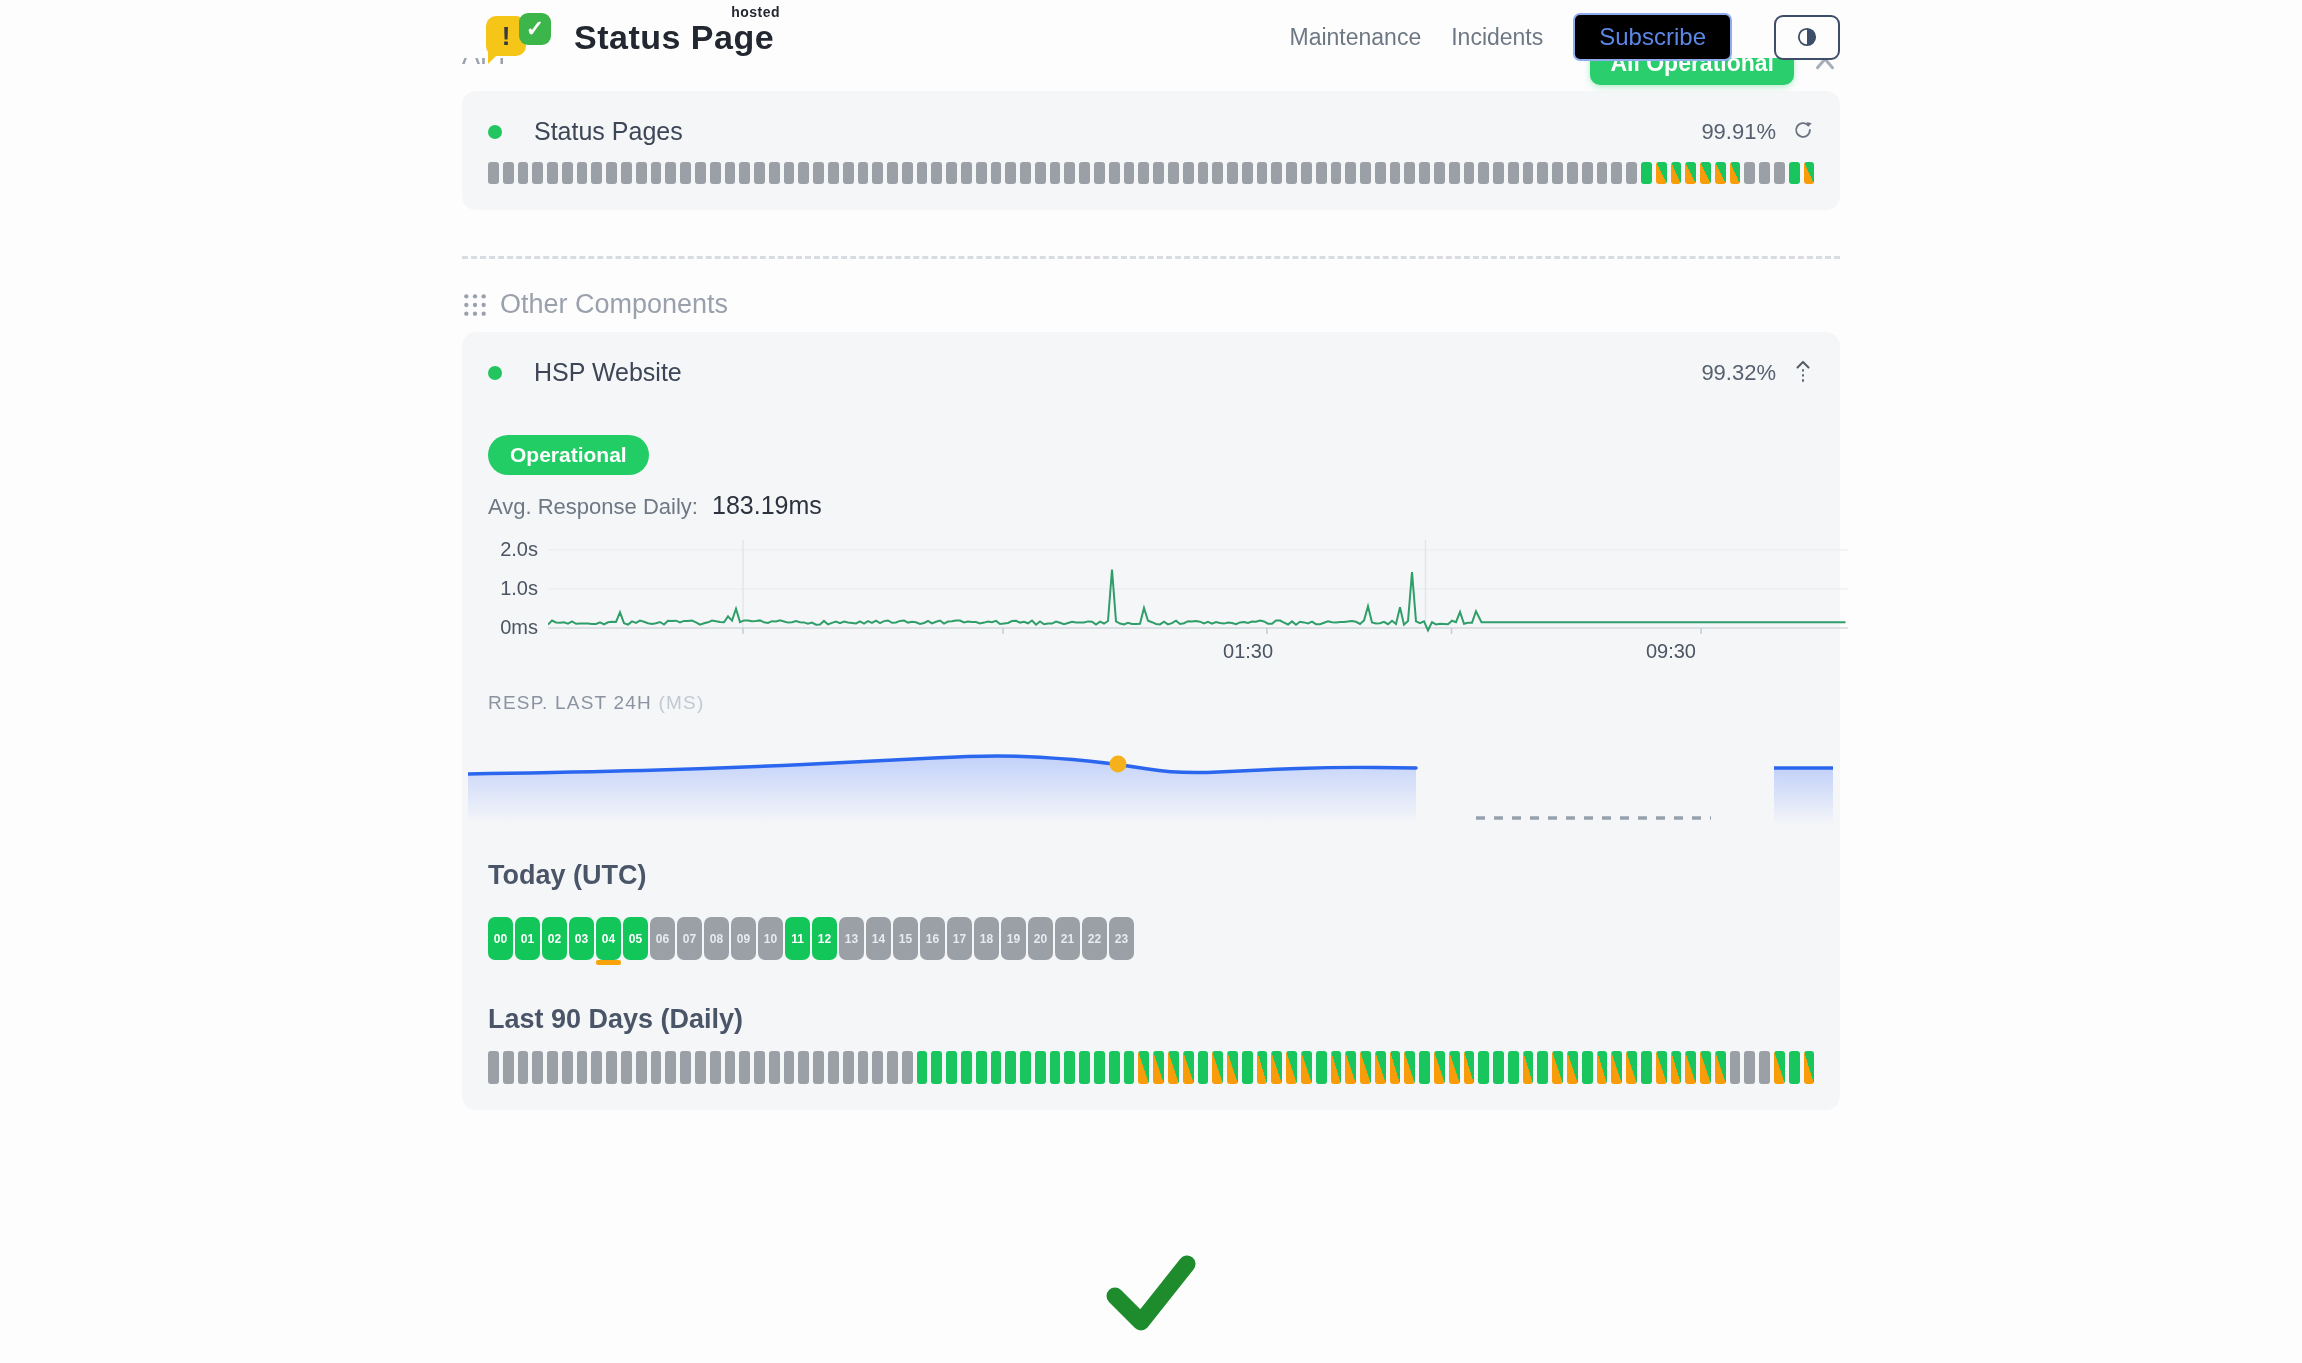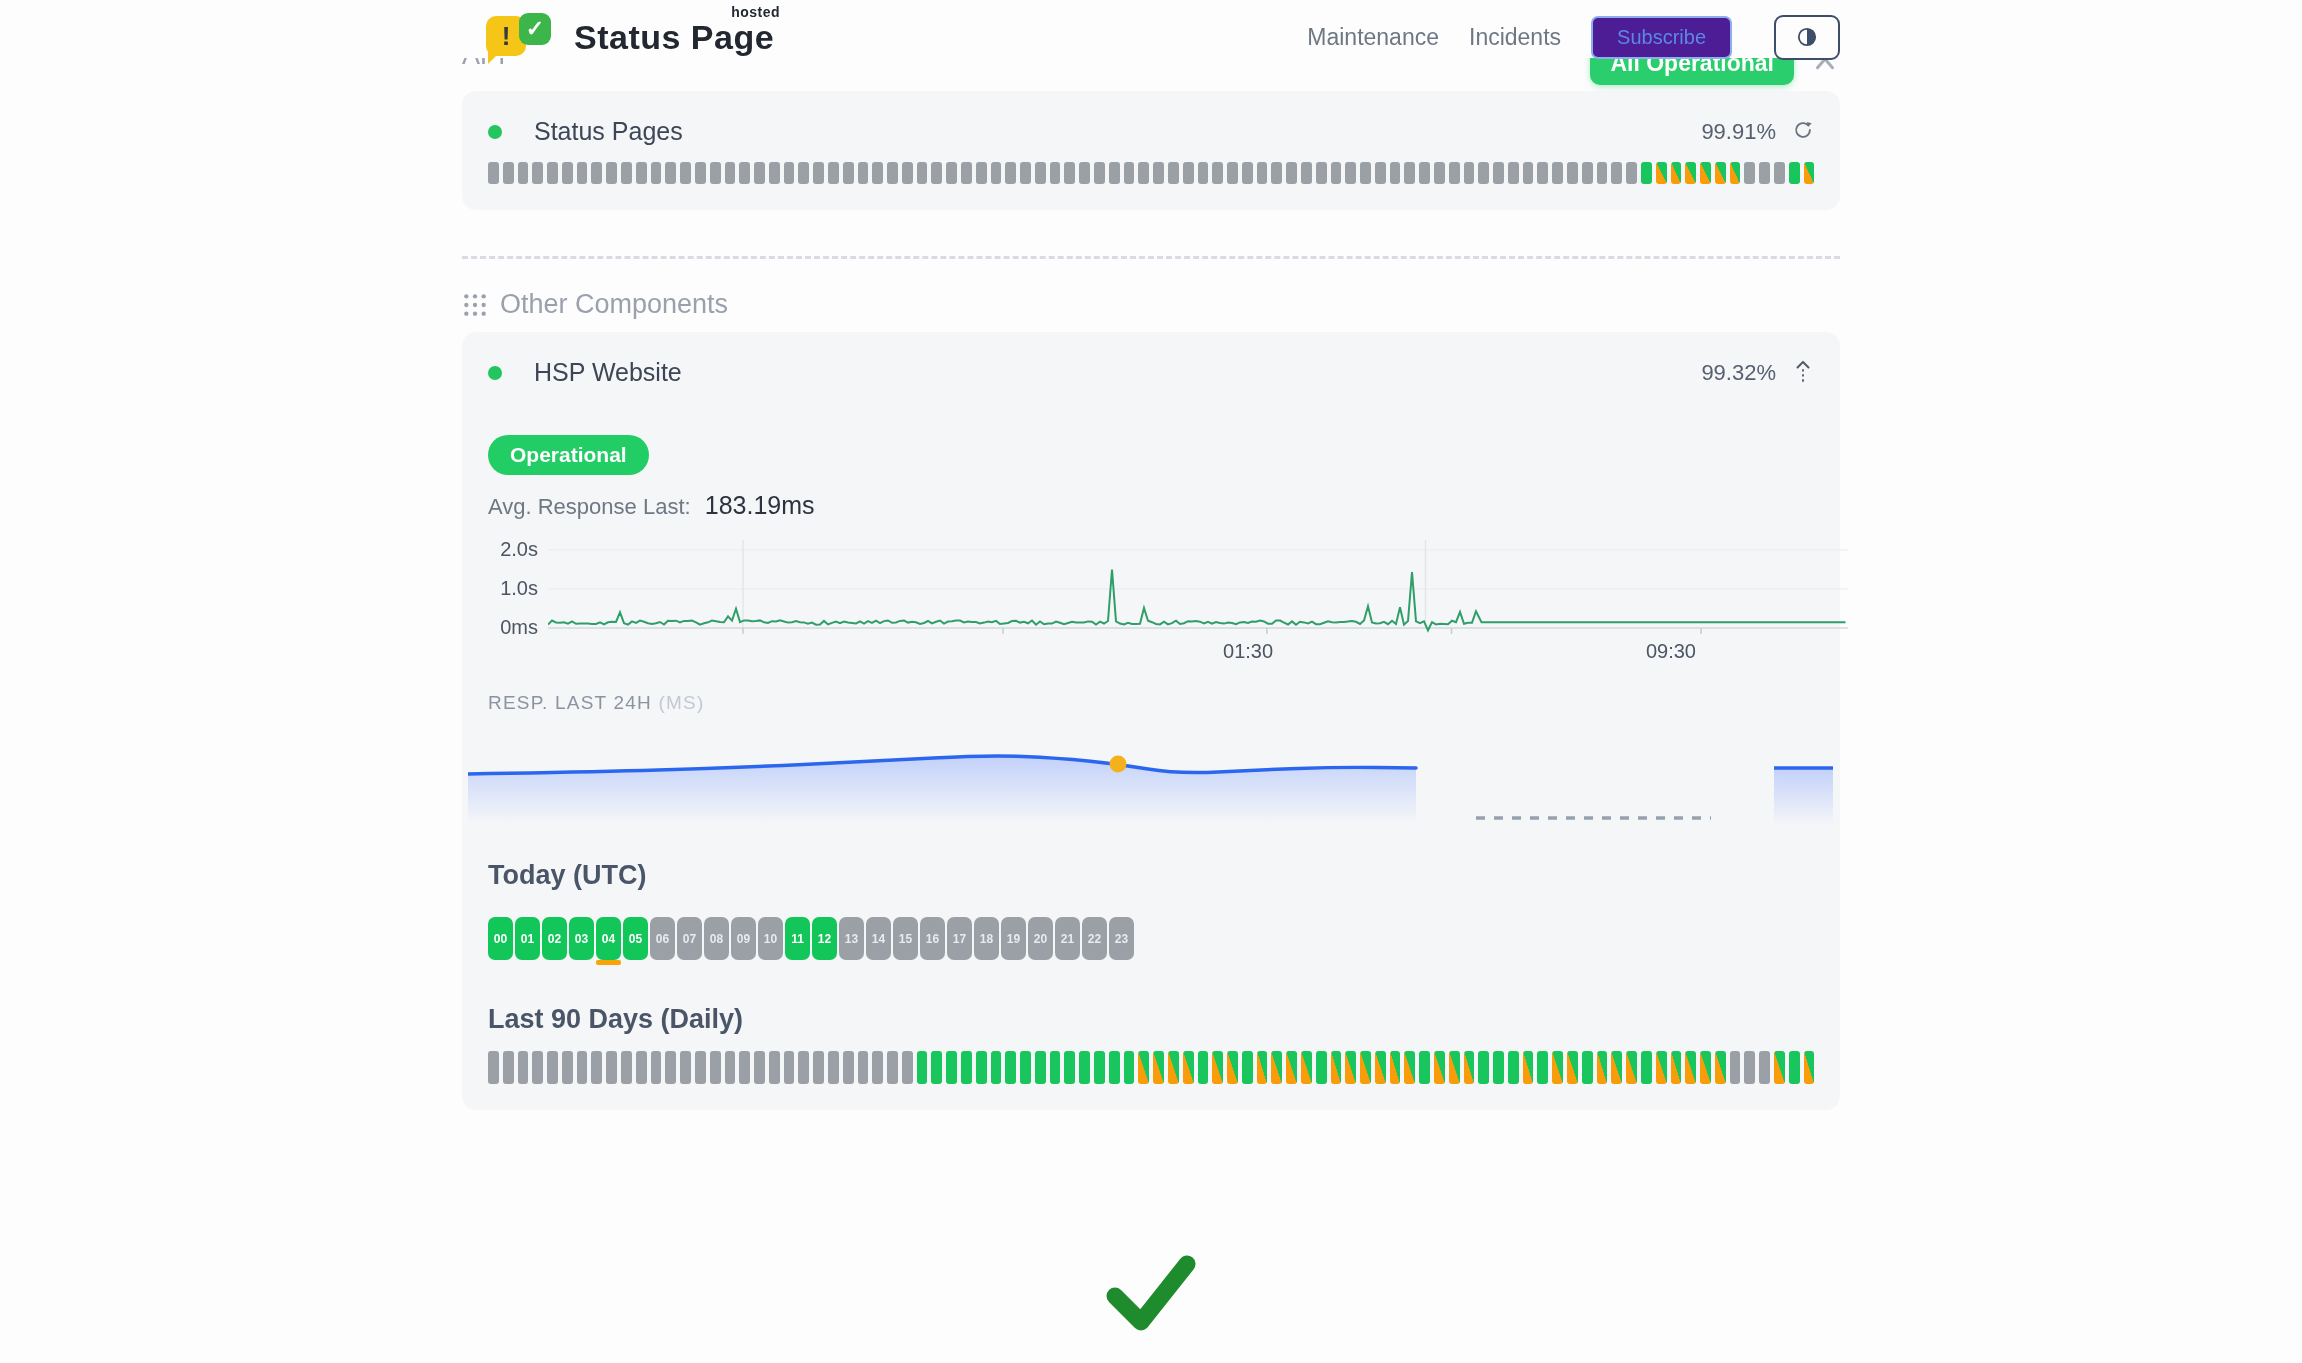--- a/index.html
+++ b/index.html
@@ -34,21 +34,21 @@
     position: absolute; left: 33px; top: 3px; width: 32px; height: 32px;
     background: #3cb54a; border-radius: 9px;
     display: flex; align-items: center; justify-content: center;
     color: #fff; font-size: 22px; font-weight: bold;
   }
   .brand-title { position: relative; font-size: 34px; font-weight: 700; color: #23272f; letter-spacing: 0.5px; }
   .brand-sup { position: absolute; top: -14px; right: -6px; font-size: 14px; font-weight: 600; color: #23272f; letter-spacing: 0.5px; }
   .nav { display: flex; align-items: center; gap: 30px; }
   .nav-link { font-size: 23px; color: #6e7884; cursor: pointer; }
   .btn-subscribe {
-    font-size: 20px; color: #5c87e6; background: #4c1d95;
+    font-size: 24px; color: #5c87e6; background: #000000;
     border: 2px solid #8fadee; border-radius: 7px; padding: 8px 24px; cursor: pointer;
     font-family: "Liberation Sans", sans-serif;
   }
   .btn-theme {
     width: 66px; height: 45px; background: #fdfdfe;
     border: 2px solid #3e4d68; border-radius: 9px; cursor: pointer;
     display: inline-flex; align-items: center; justify-content: center; margin-left: 12px;
   }
 
   
@@ -305,21 +305,21 @@
         <svg width="22" height="24" viewBox="0 0 24 26">
           <line x1="12" y1="10" x2="12" y2="24" stroke="#555c66" stroke-width="2" stroke-dasharray="2.5 3"></line>
           <polyline points="6,8 12,2 18,8" fill="none" stroke="#555c66" stroke-width="2.2" stroke-linecap="round" stroke-linejoin="round"></polyline>
         </svg>
       </div>
     </div>
 
     <span class="badge-operational">Operational</span>
 
     <div class="avg-row">
-      <span>Avg. Response Last:</span>
+      <span>Avg. Response Daily:</span>
       <span class="avg-value">183.19ms</span>
     </div>
 
     
     <div class="chart1-wrap">
       <div class="chart1-ylabels"></div>
       <div class="chart1-plot">
         <svg id="chart1" width="1300" height="100">
             <line x1="0" y1="14" x2="1300" y2="14" stroke="#e9ebee" stroke-width="1"></line>
             <line x1="0" y1="53" x2="1300" y2="53" stroke="#e9ebee" stroke-width="1"></line>

